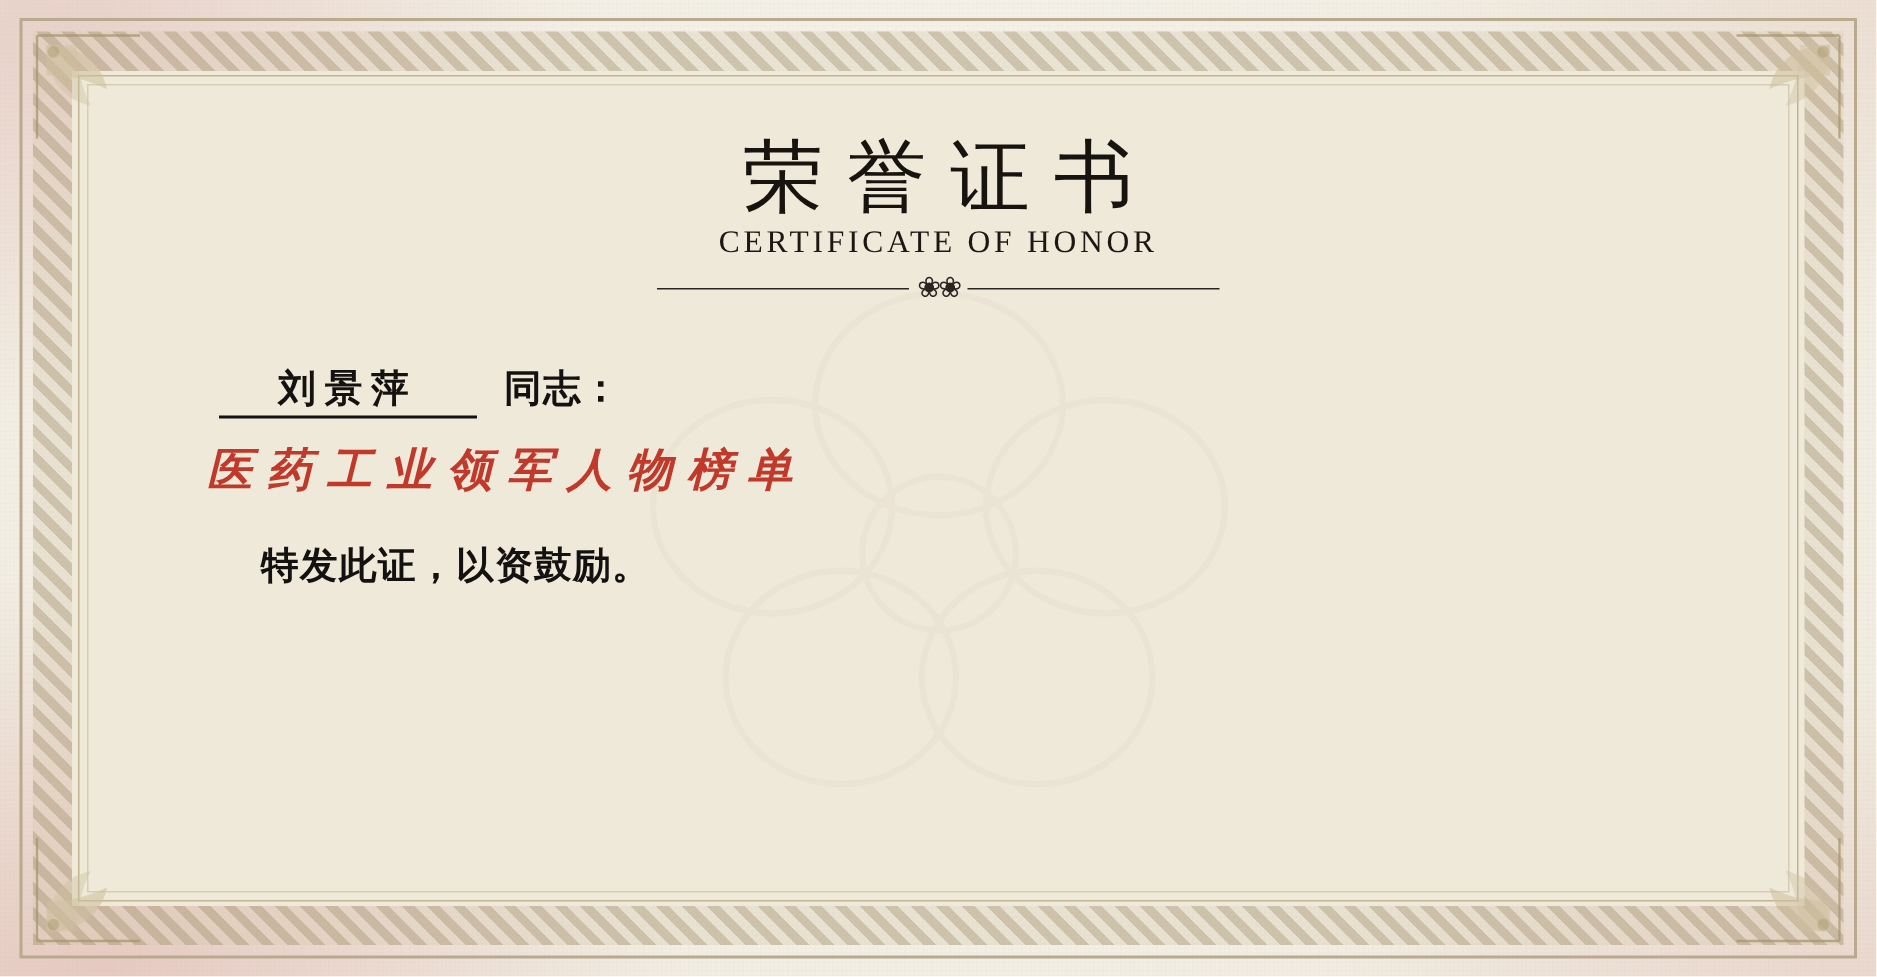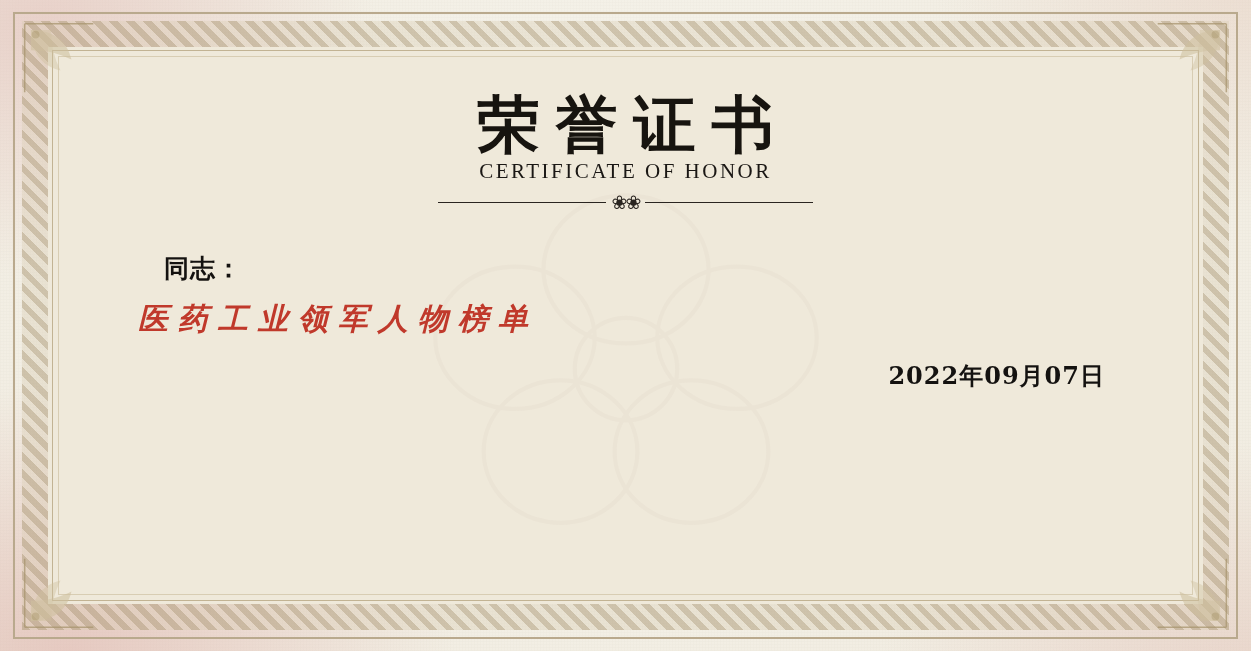--- a/index.html
+++ b/index.html
@@ -126,22 +126,22 @@
   .content {
     position: absolute;
     left: 70px; right: 70px; top: 62px; bottom: 62px;
     box-sizing: border-box;
     padding: 14px 58px 10px 58px;
   }
 
   .title-zh {
     text-align: center;
     font-family: "DejaVu Serif", "Liberation Serif", serif;
-    font-size: 62px;
-    font-weight: 700;
+    font-size: 53px;
+    font-weight: 400;
     letter-spacing: 16px;
     color: #17140f;
     margin-top: 12px;
     line-height: 1.18;
     text-indent: 16px;
   }
   .title-en {
     text-align: center;
     font-family: "Liberation Serif", serif;
     font-size: 21px;
@@ -324,26 +324,27 @@
 
     <div class="divider">
       <span class="rule"></span>
       <span class="knot">❀❀</span>
       <span class="rule"></span>
     </div>
 
     <div class="body-block">
 
       <div class="recipient-line">
+        <span class="recipient-name">刘景萍</span>
         <span class="recipient-suffix">同志：</span>
       </div>
 
 
       <div class="award">医药工业领军人物榜单</div>
 
+      <div class="closing">特发此证，以资鼓励。</div>
 
       <div class="signature">
-        <div class="date">2022年09月07日</div>
       </div>
 
     </div>
   </div>
 </div>
 
 </body></html>

